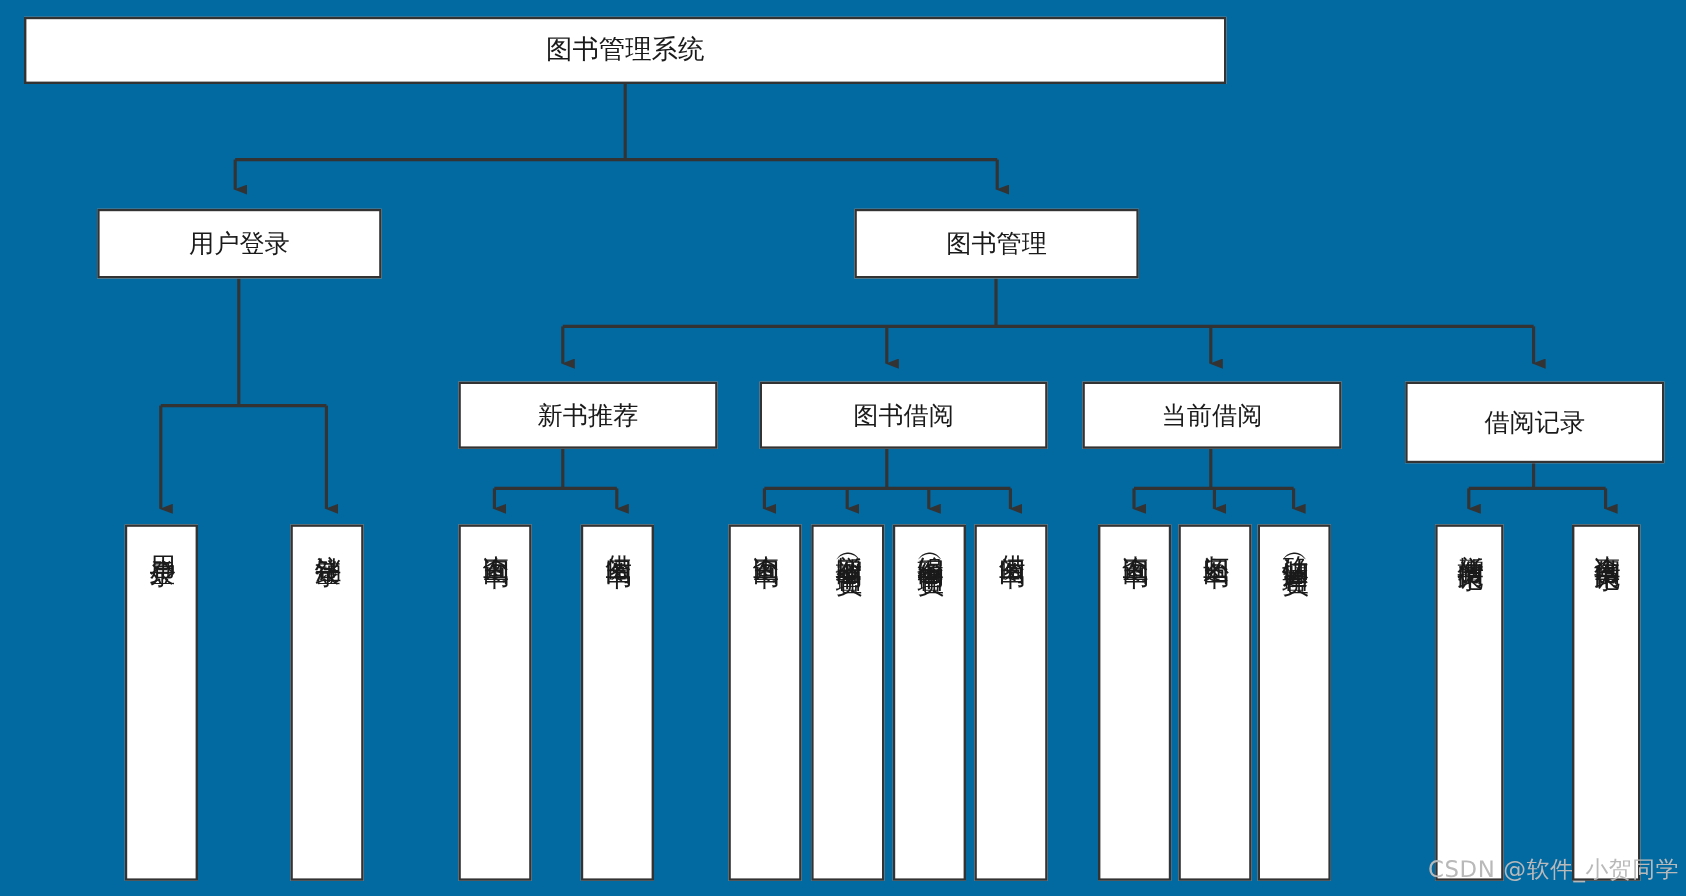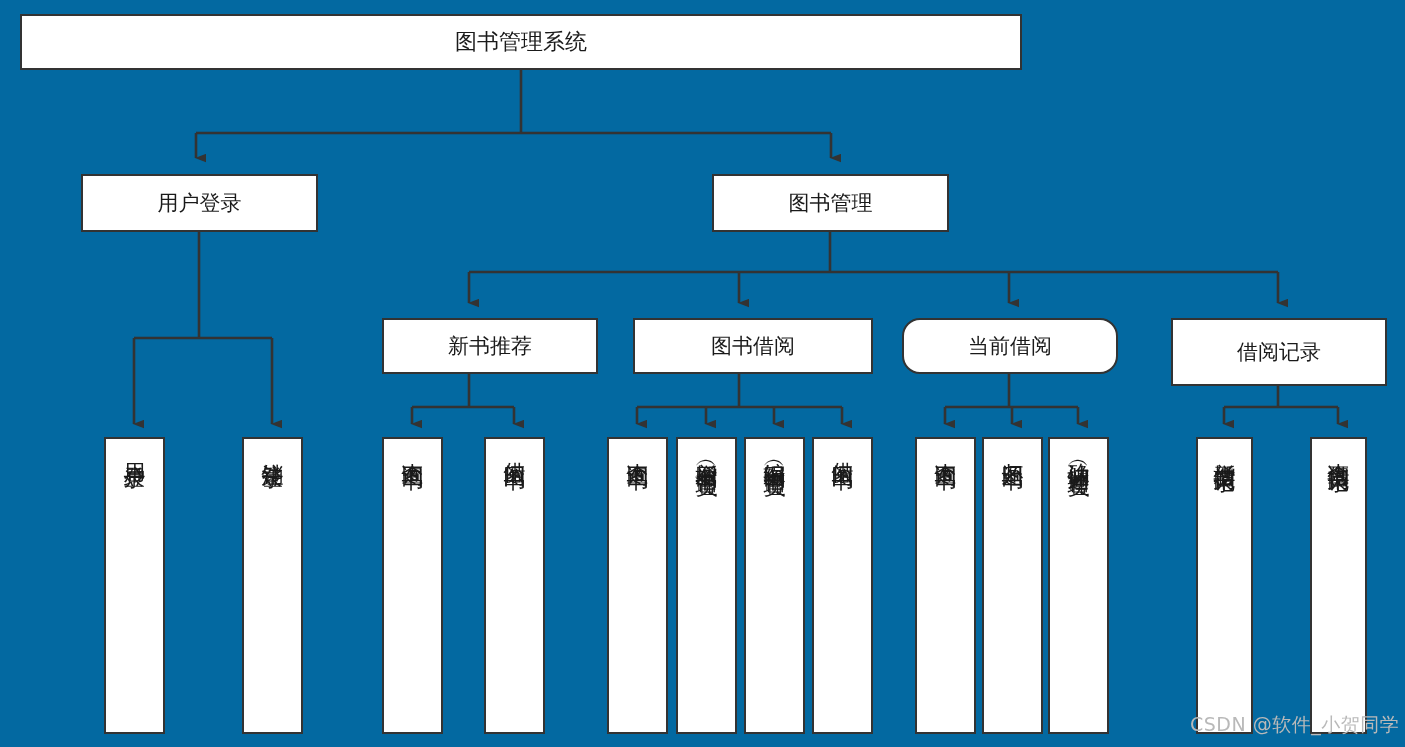--- a/index.html
+++ b/index.html
@@ -139,21 +139,21 @@
   <div class="node horiz" style="left:712px; top:174px; width:237px; height:58px;">
     <span class="label">图书管理</span>
   </div>
 
   <div class="node horiz" style="left:362px; top:318px; width:216px; height:56px;margin-left:20px;">
     <span class="label">新书推荐</span>
   </div>
   <div class="node horiz" style="left:633px; top:318px; width:240px; height:56px;">
     <span class="label">图书借阅</span>
   </div>
-  <div class="node horiz" style="left:902px; top:318px; width:216px; height:56px;border-radius:18px;">
+  <div class="node horiz" style="left:902px; top:318px; width:216px; height:56px;">
     <span class="label">当前借阅</span>
   </div>
   <div class="node horiz" style="left:1171px; top:318px; width:216px; height:68px;">
     <span class="label">借阅记录</span>
   </div>
 
   <div class="node vert" style="left:104px; top:437px; width:61px; height:297px;">
     <span class="label">用户登录</span>
   </div>
   <div class="node vert" style="left:242px; top:437px; width:61px; height:297px;">

